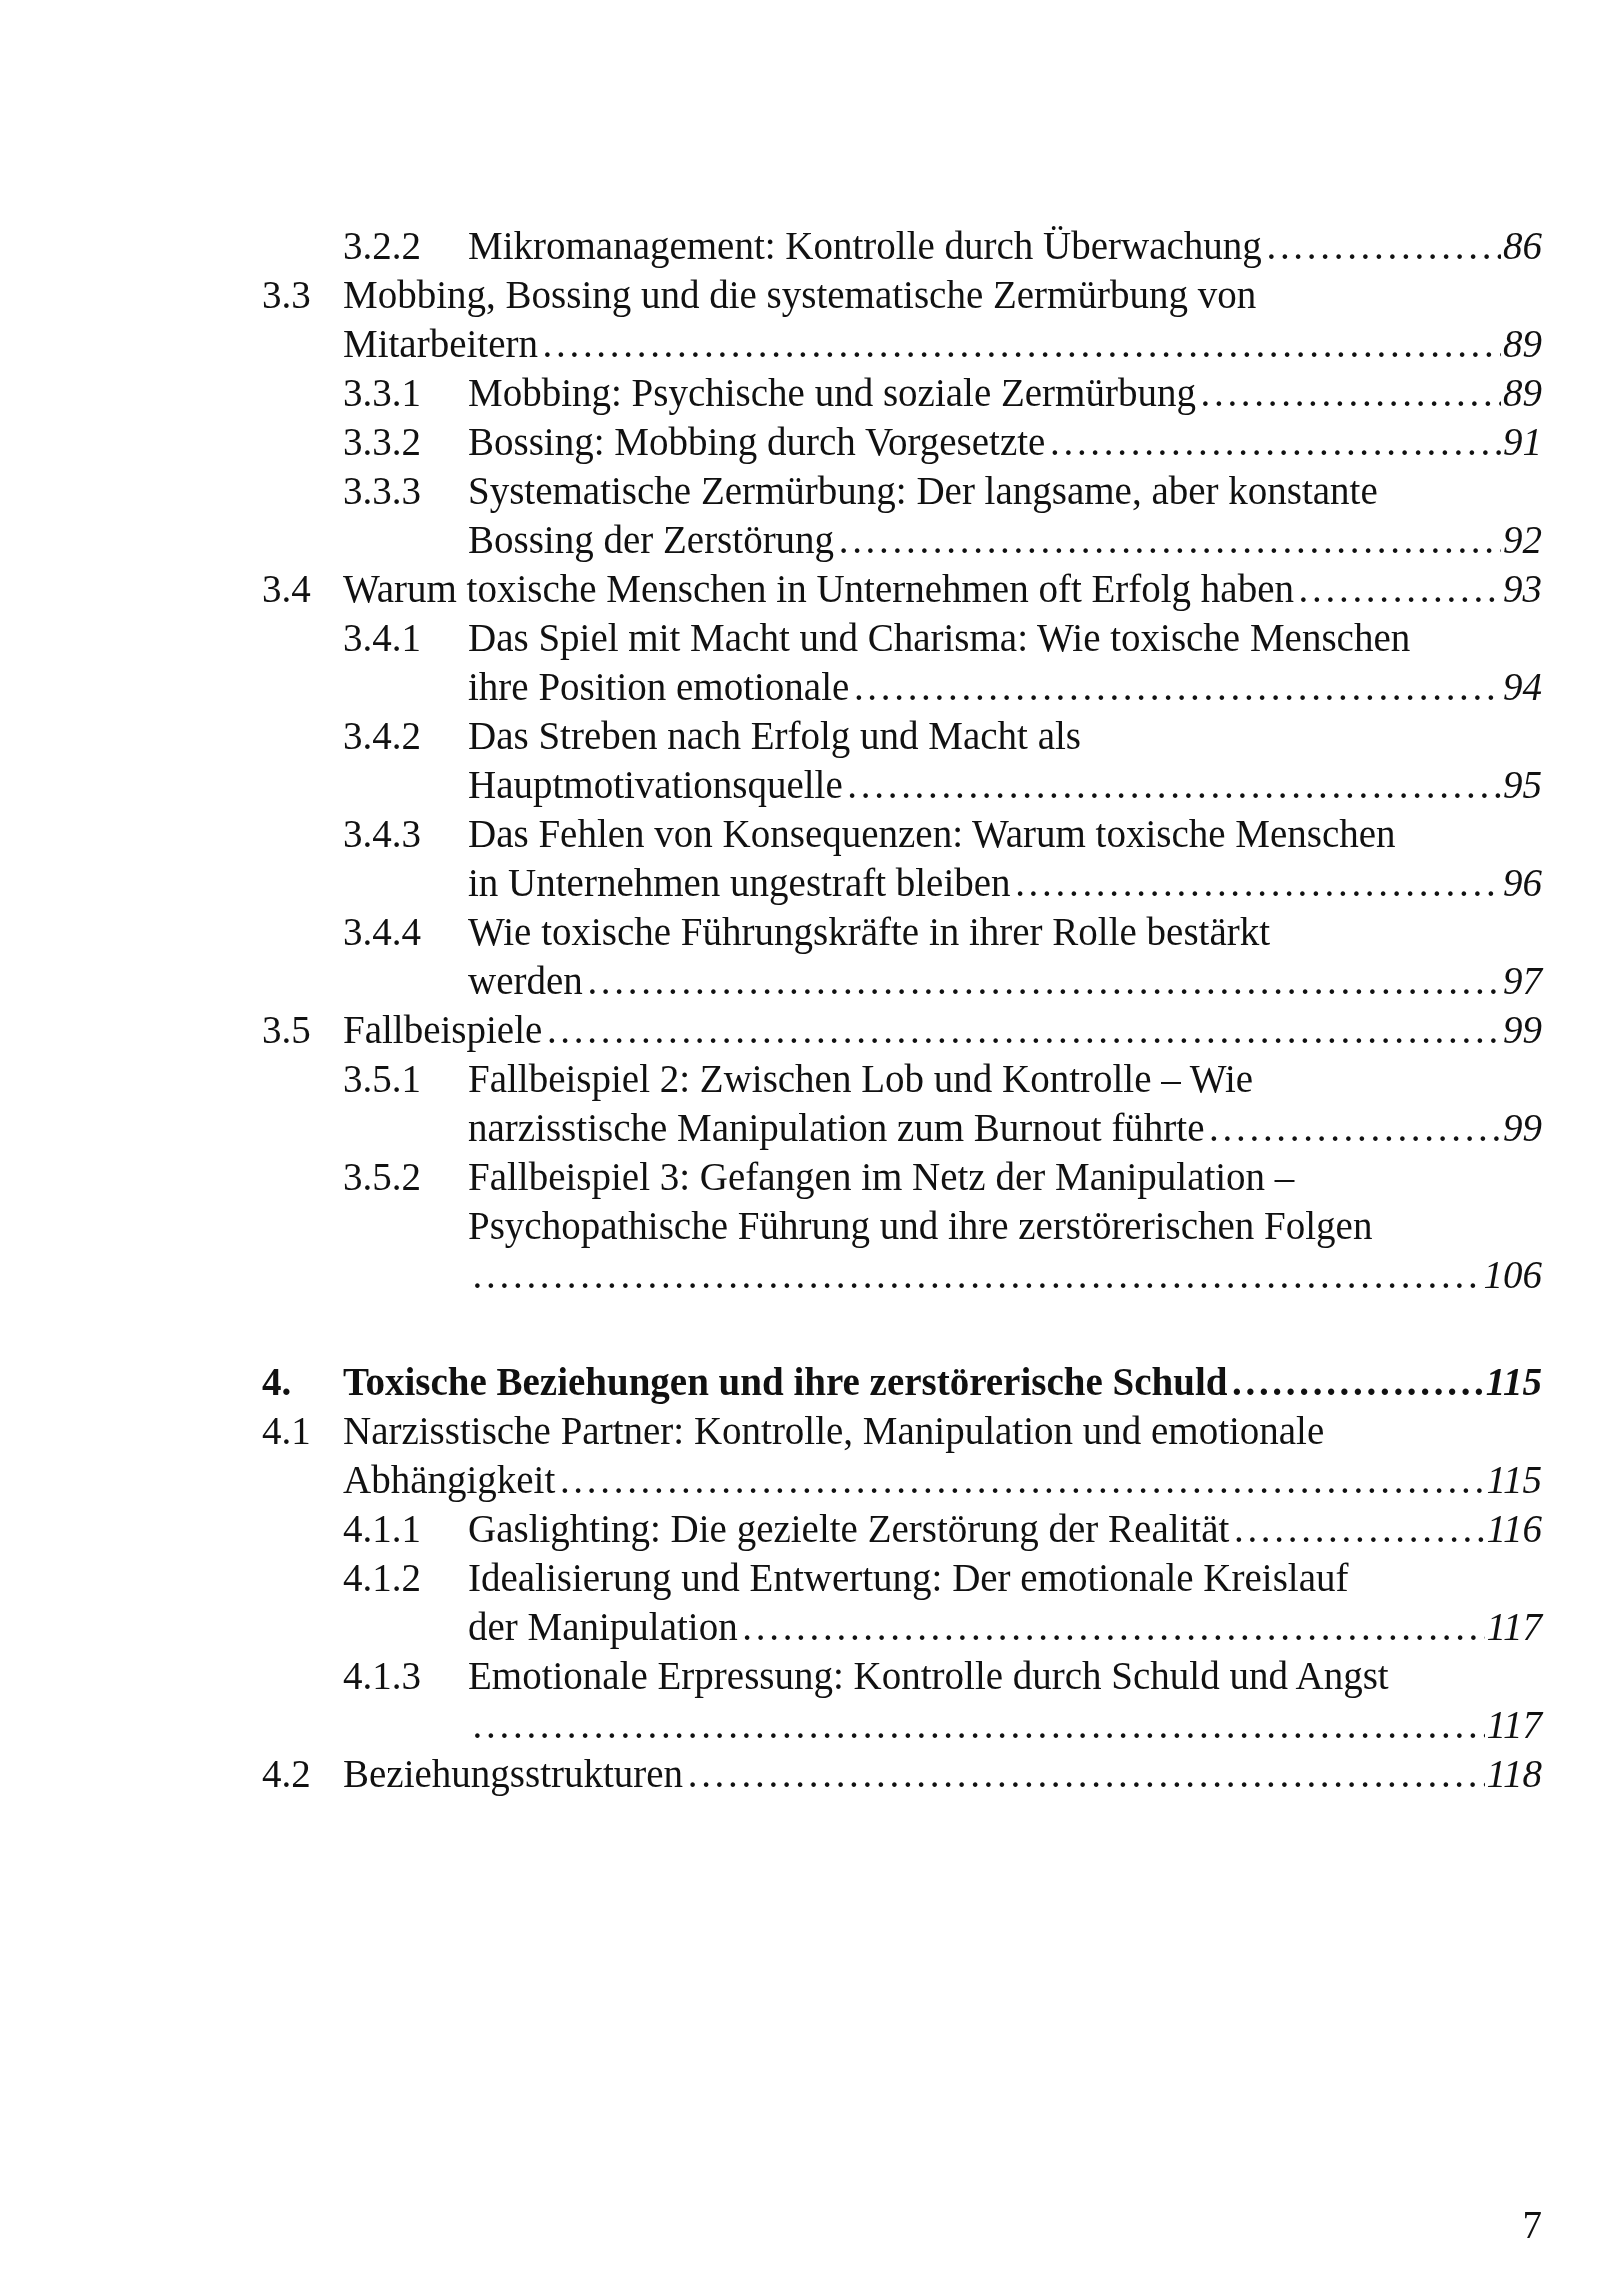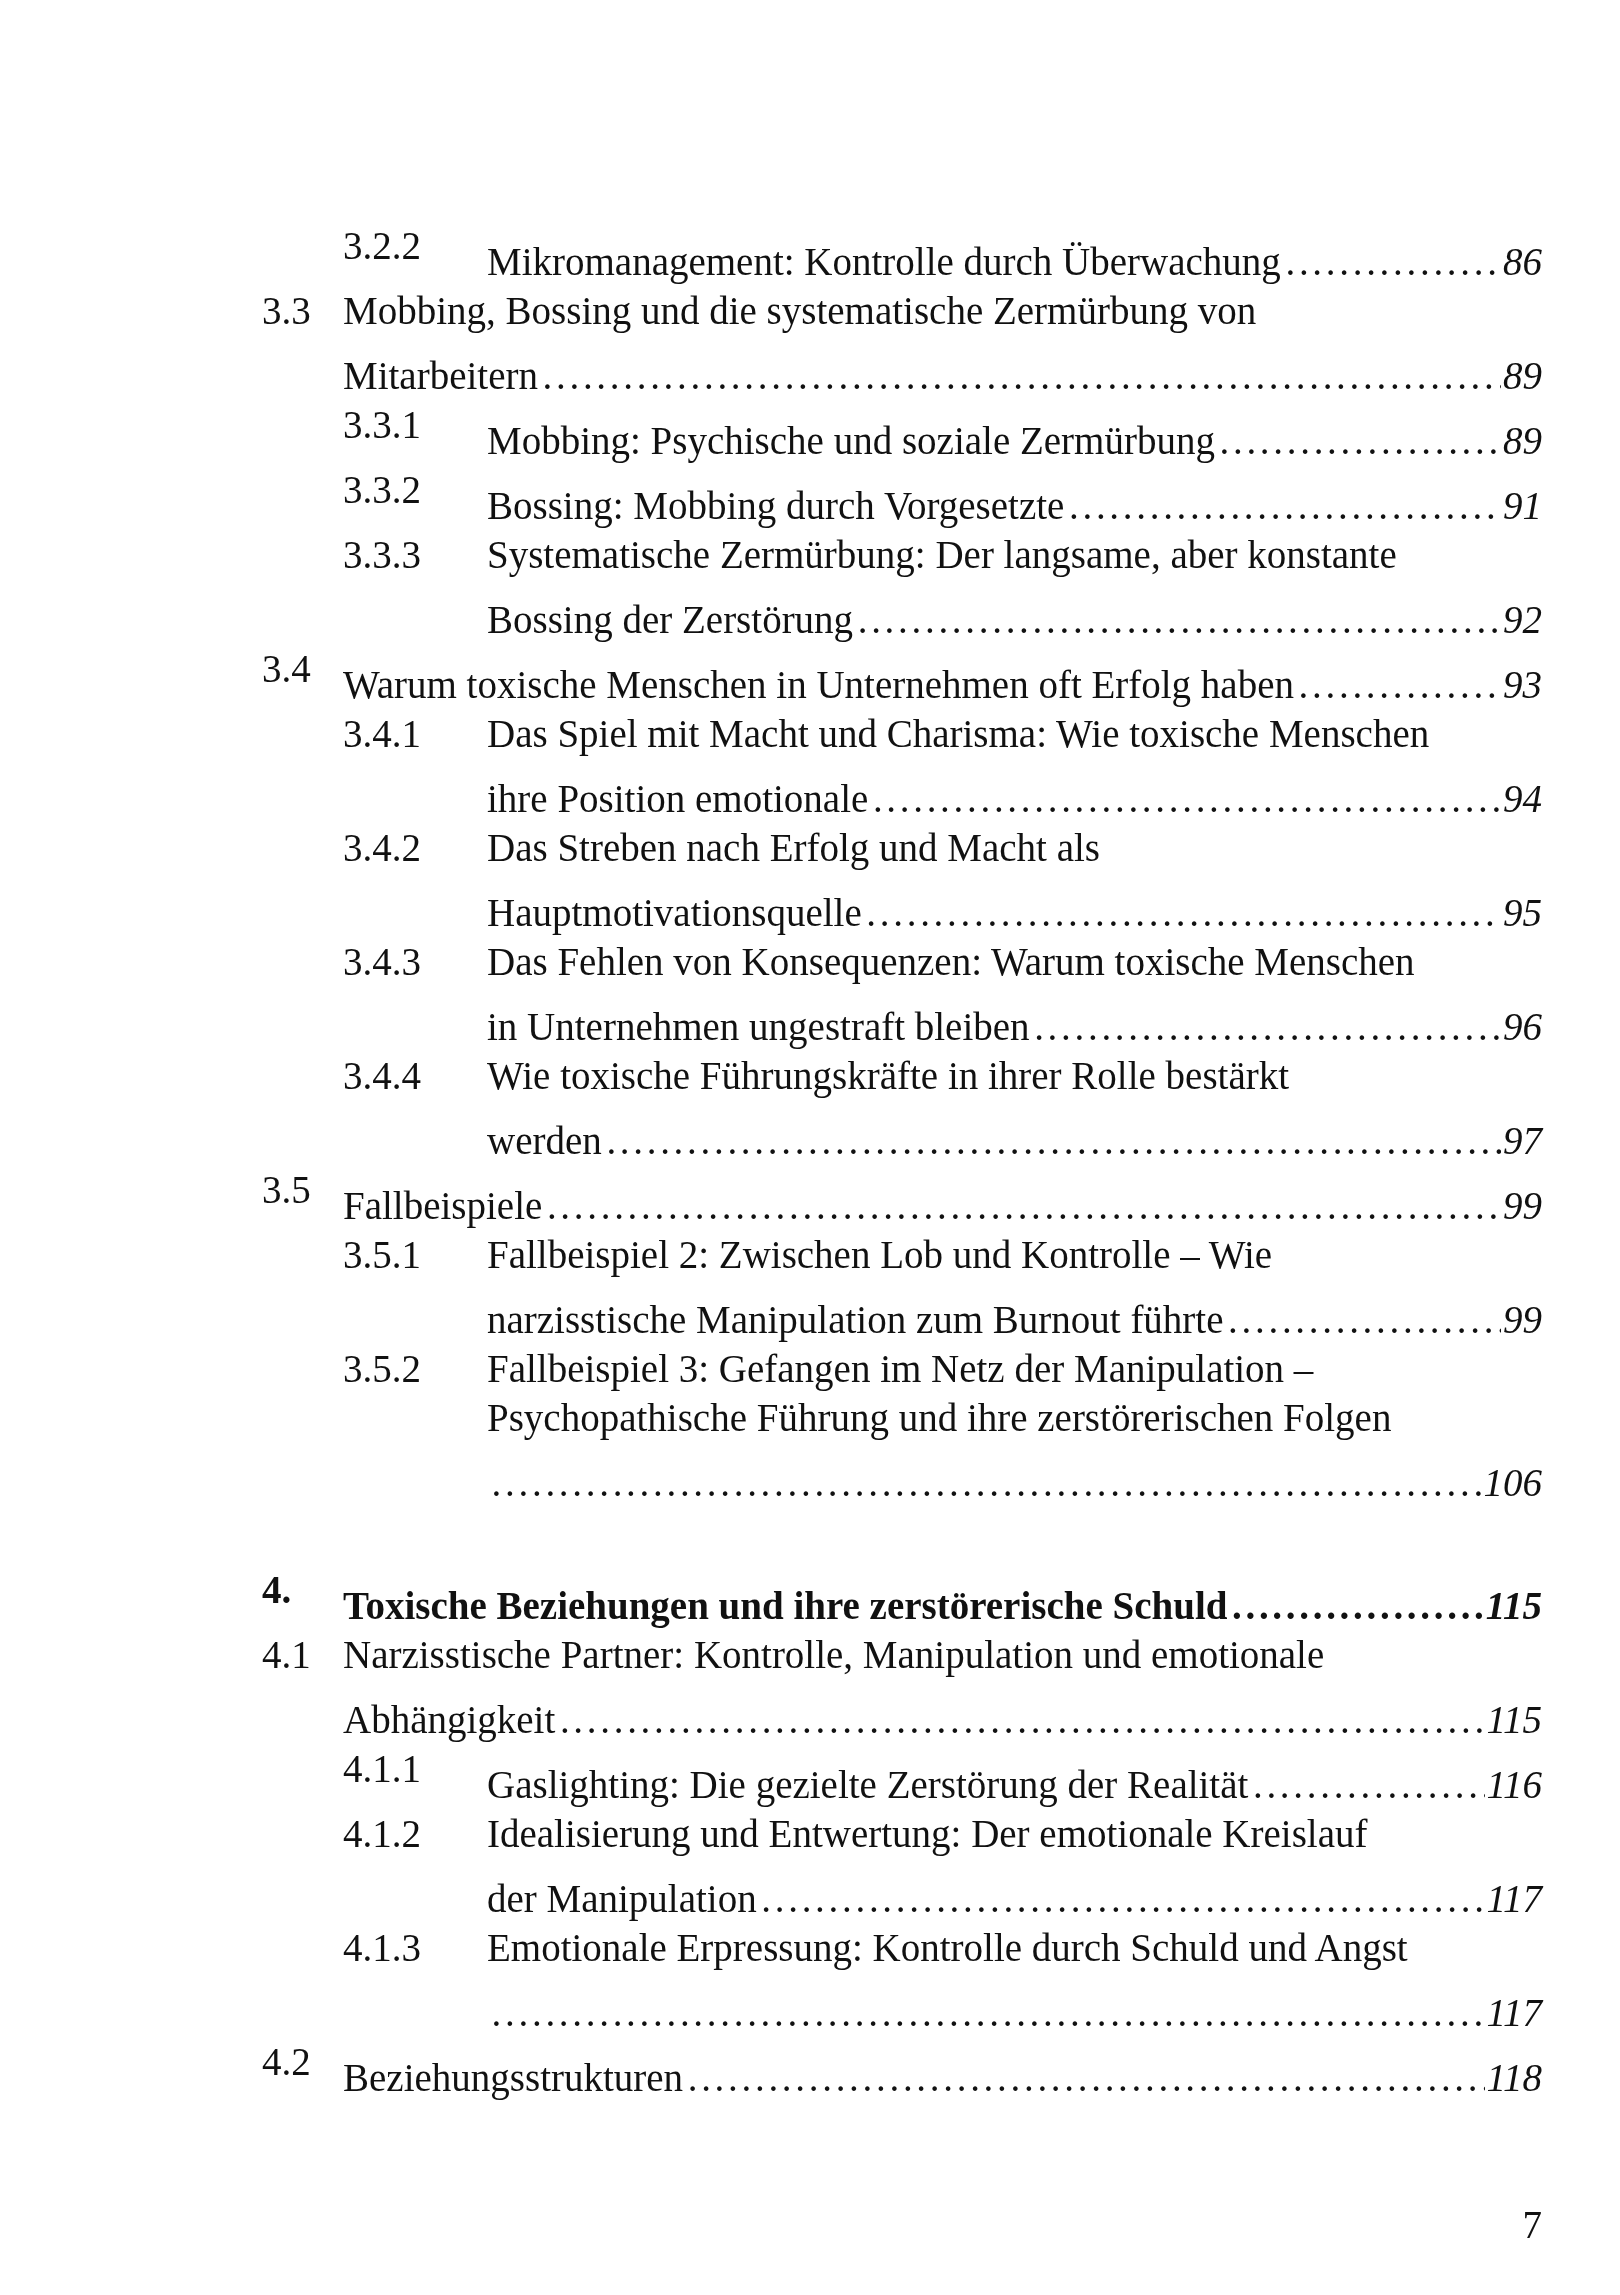--- a/index.html
+++ b/index.html
@@ -16,25 +16,25 @@
     position: absolute;
     left: 262px;
     top: 221px;
     width: 1280px;
     font-size: 39px;
     line-height: 49px;
   }
   .entry { display: flex; align-items: flex-start; }
   .entry .num { flex: 0 0 auto; }
   .level1 .num { width: 81px; font-family: Liberation Serif, serif; }
-  .level2 { padding-left: 81px; gap: 19px; }
+  .level2 { padding-left: 81px; }
   .level2 .num { width: 125px; }
   .entry .body { flex: 1 1 auto; min-width: 0; }
   .line { white-space: nowrap; }
-  .line.last { display: flex; align-items: baseline; white-space: nowrap; margin-top: 16px; }
+  .line.last { display: flex; align-items: baseline; white-space: nowrap; }
   .line.last .txt { flex: 0 0 auto; }
   .dots {
     flex: 1 1 auto;
     overflow: hidden;
     margin: 0 1.9px 0 4.6px;
     height: 49px;
   }
   .dots::after {
     content: "..........................................................................................................................................................................................................";
     letter-spacing: 3.7px;

